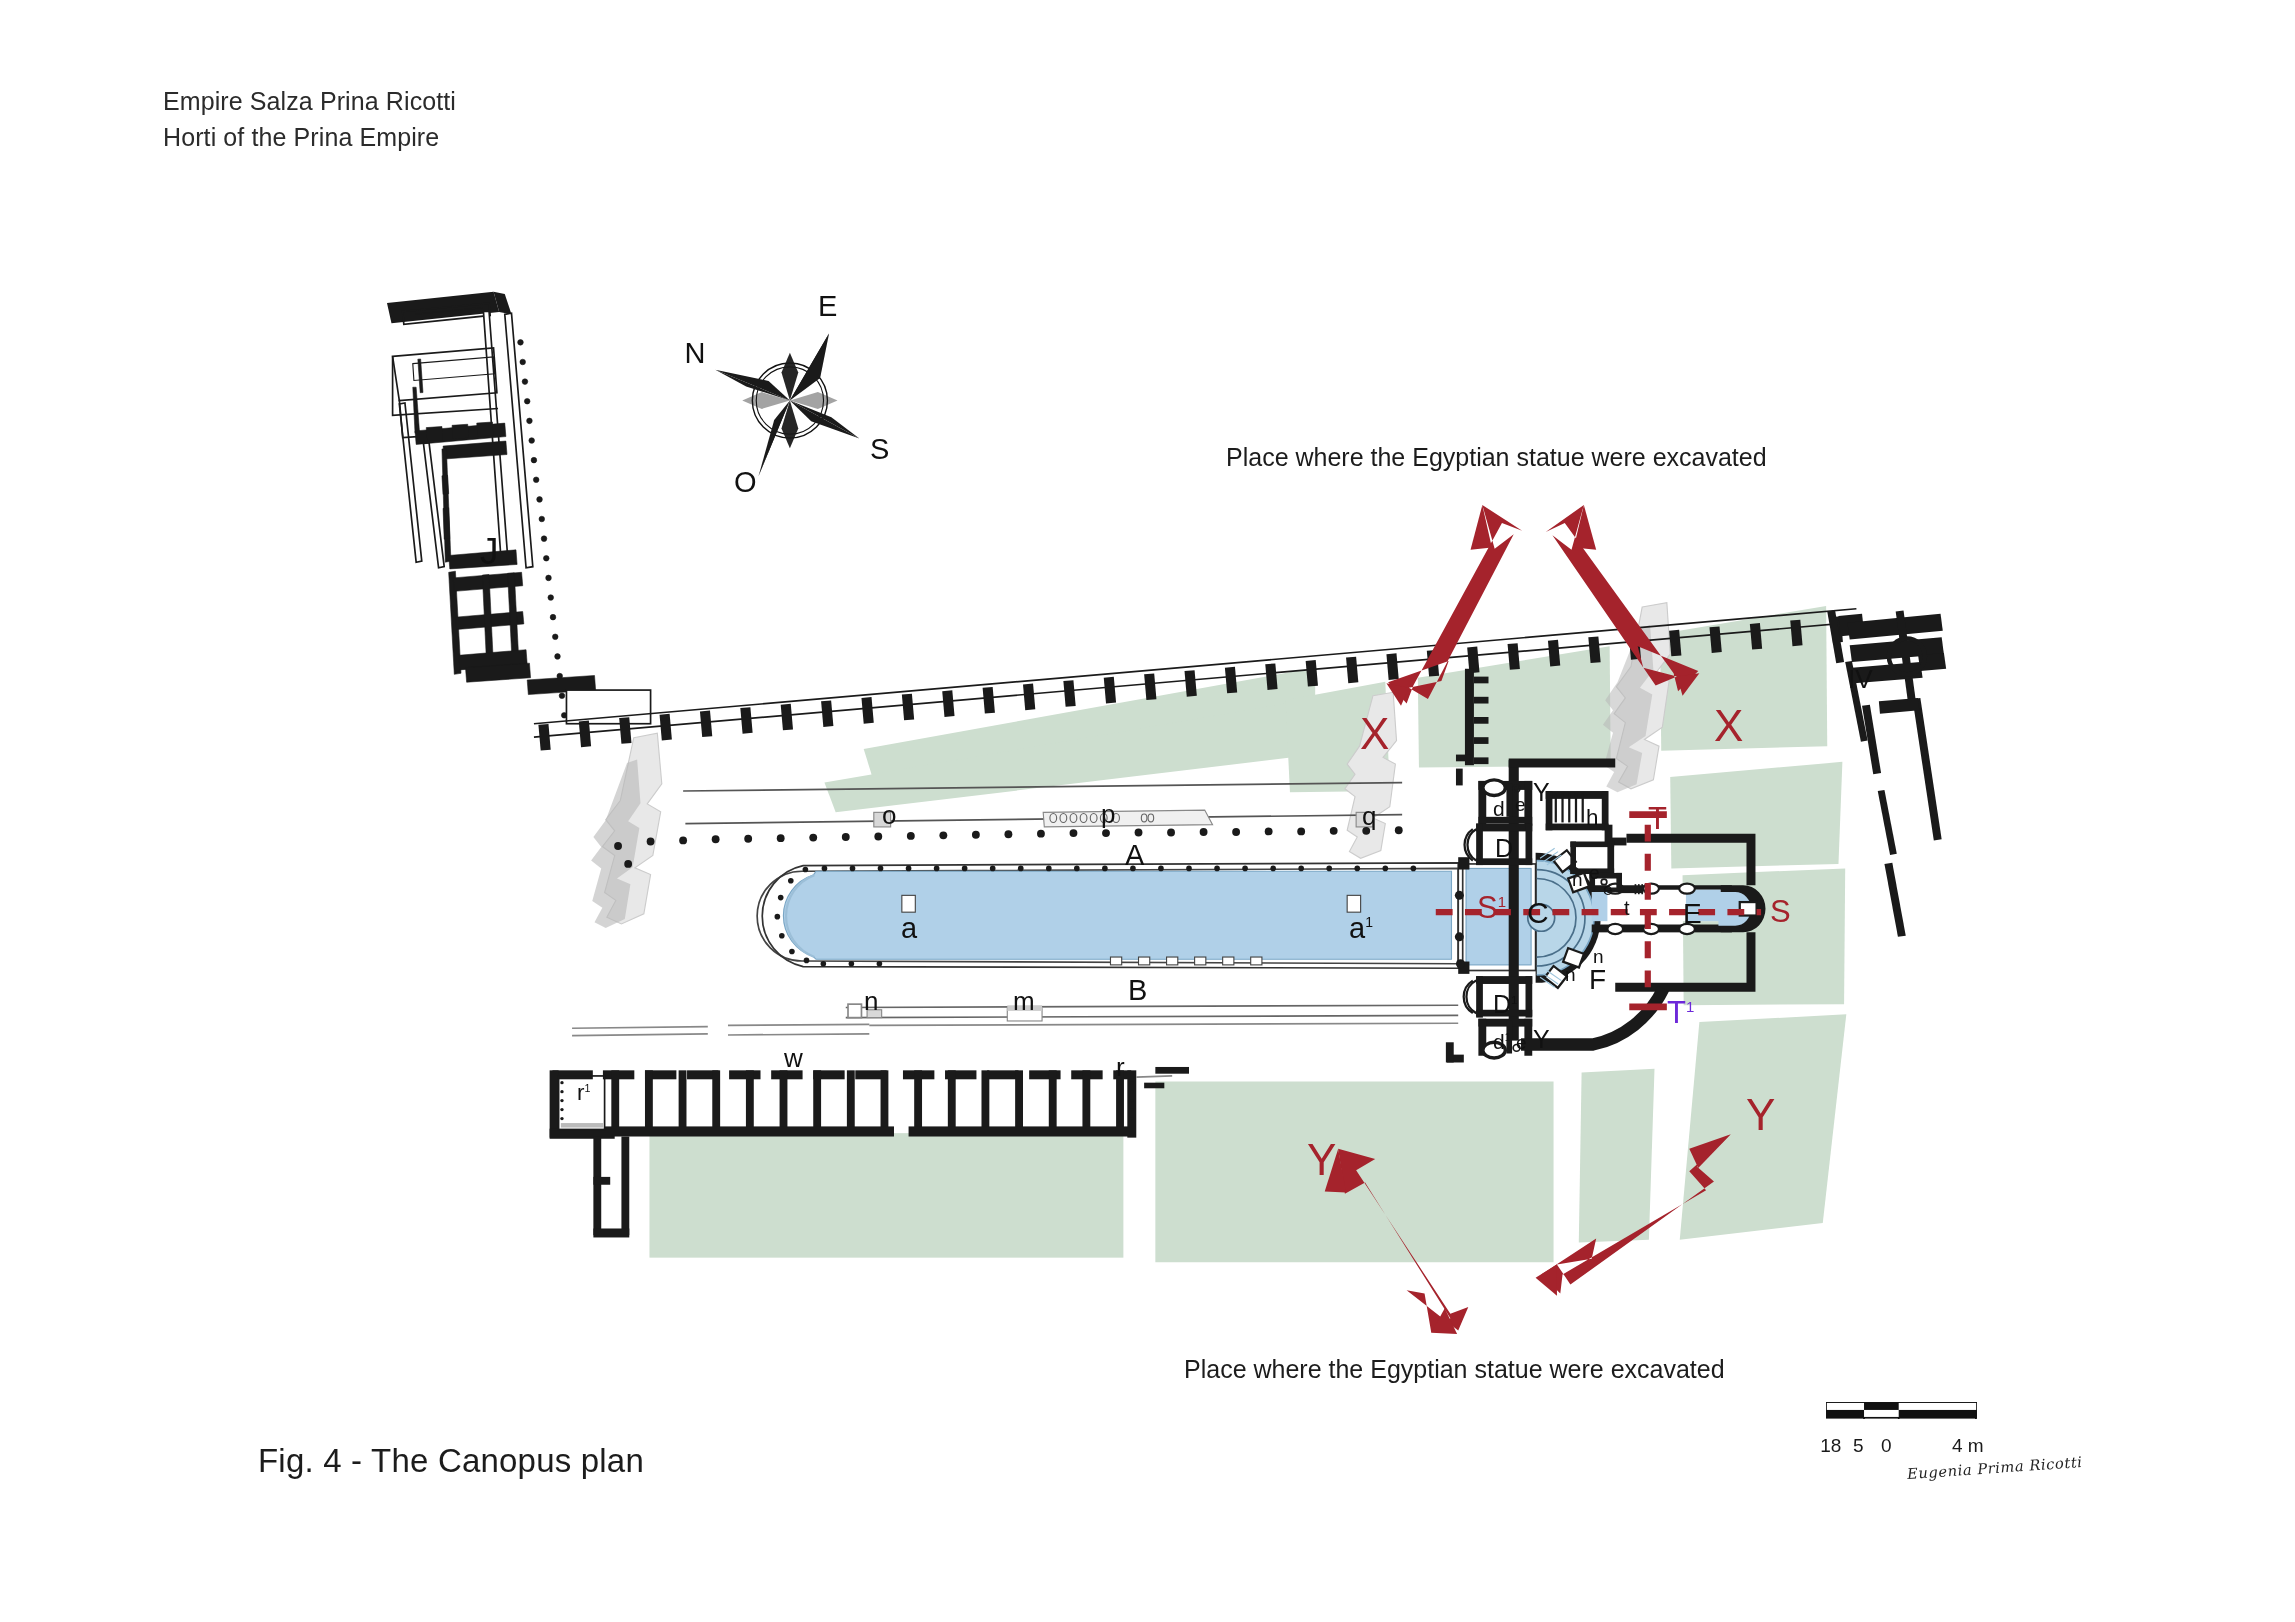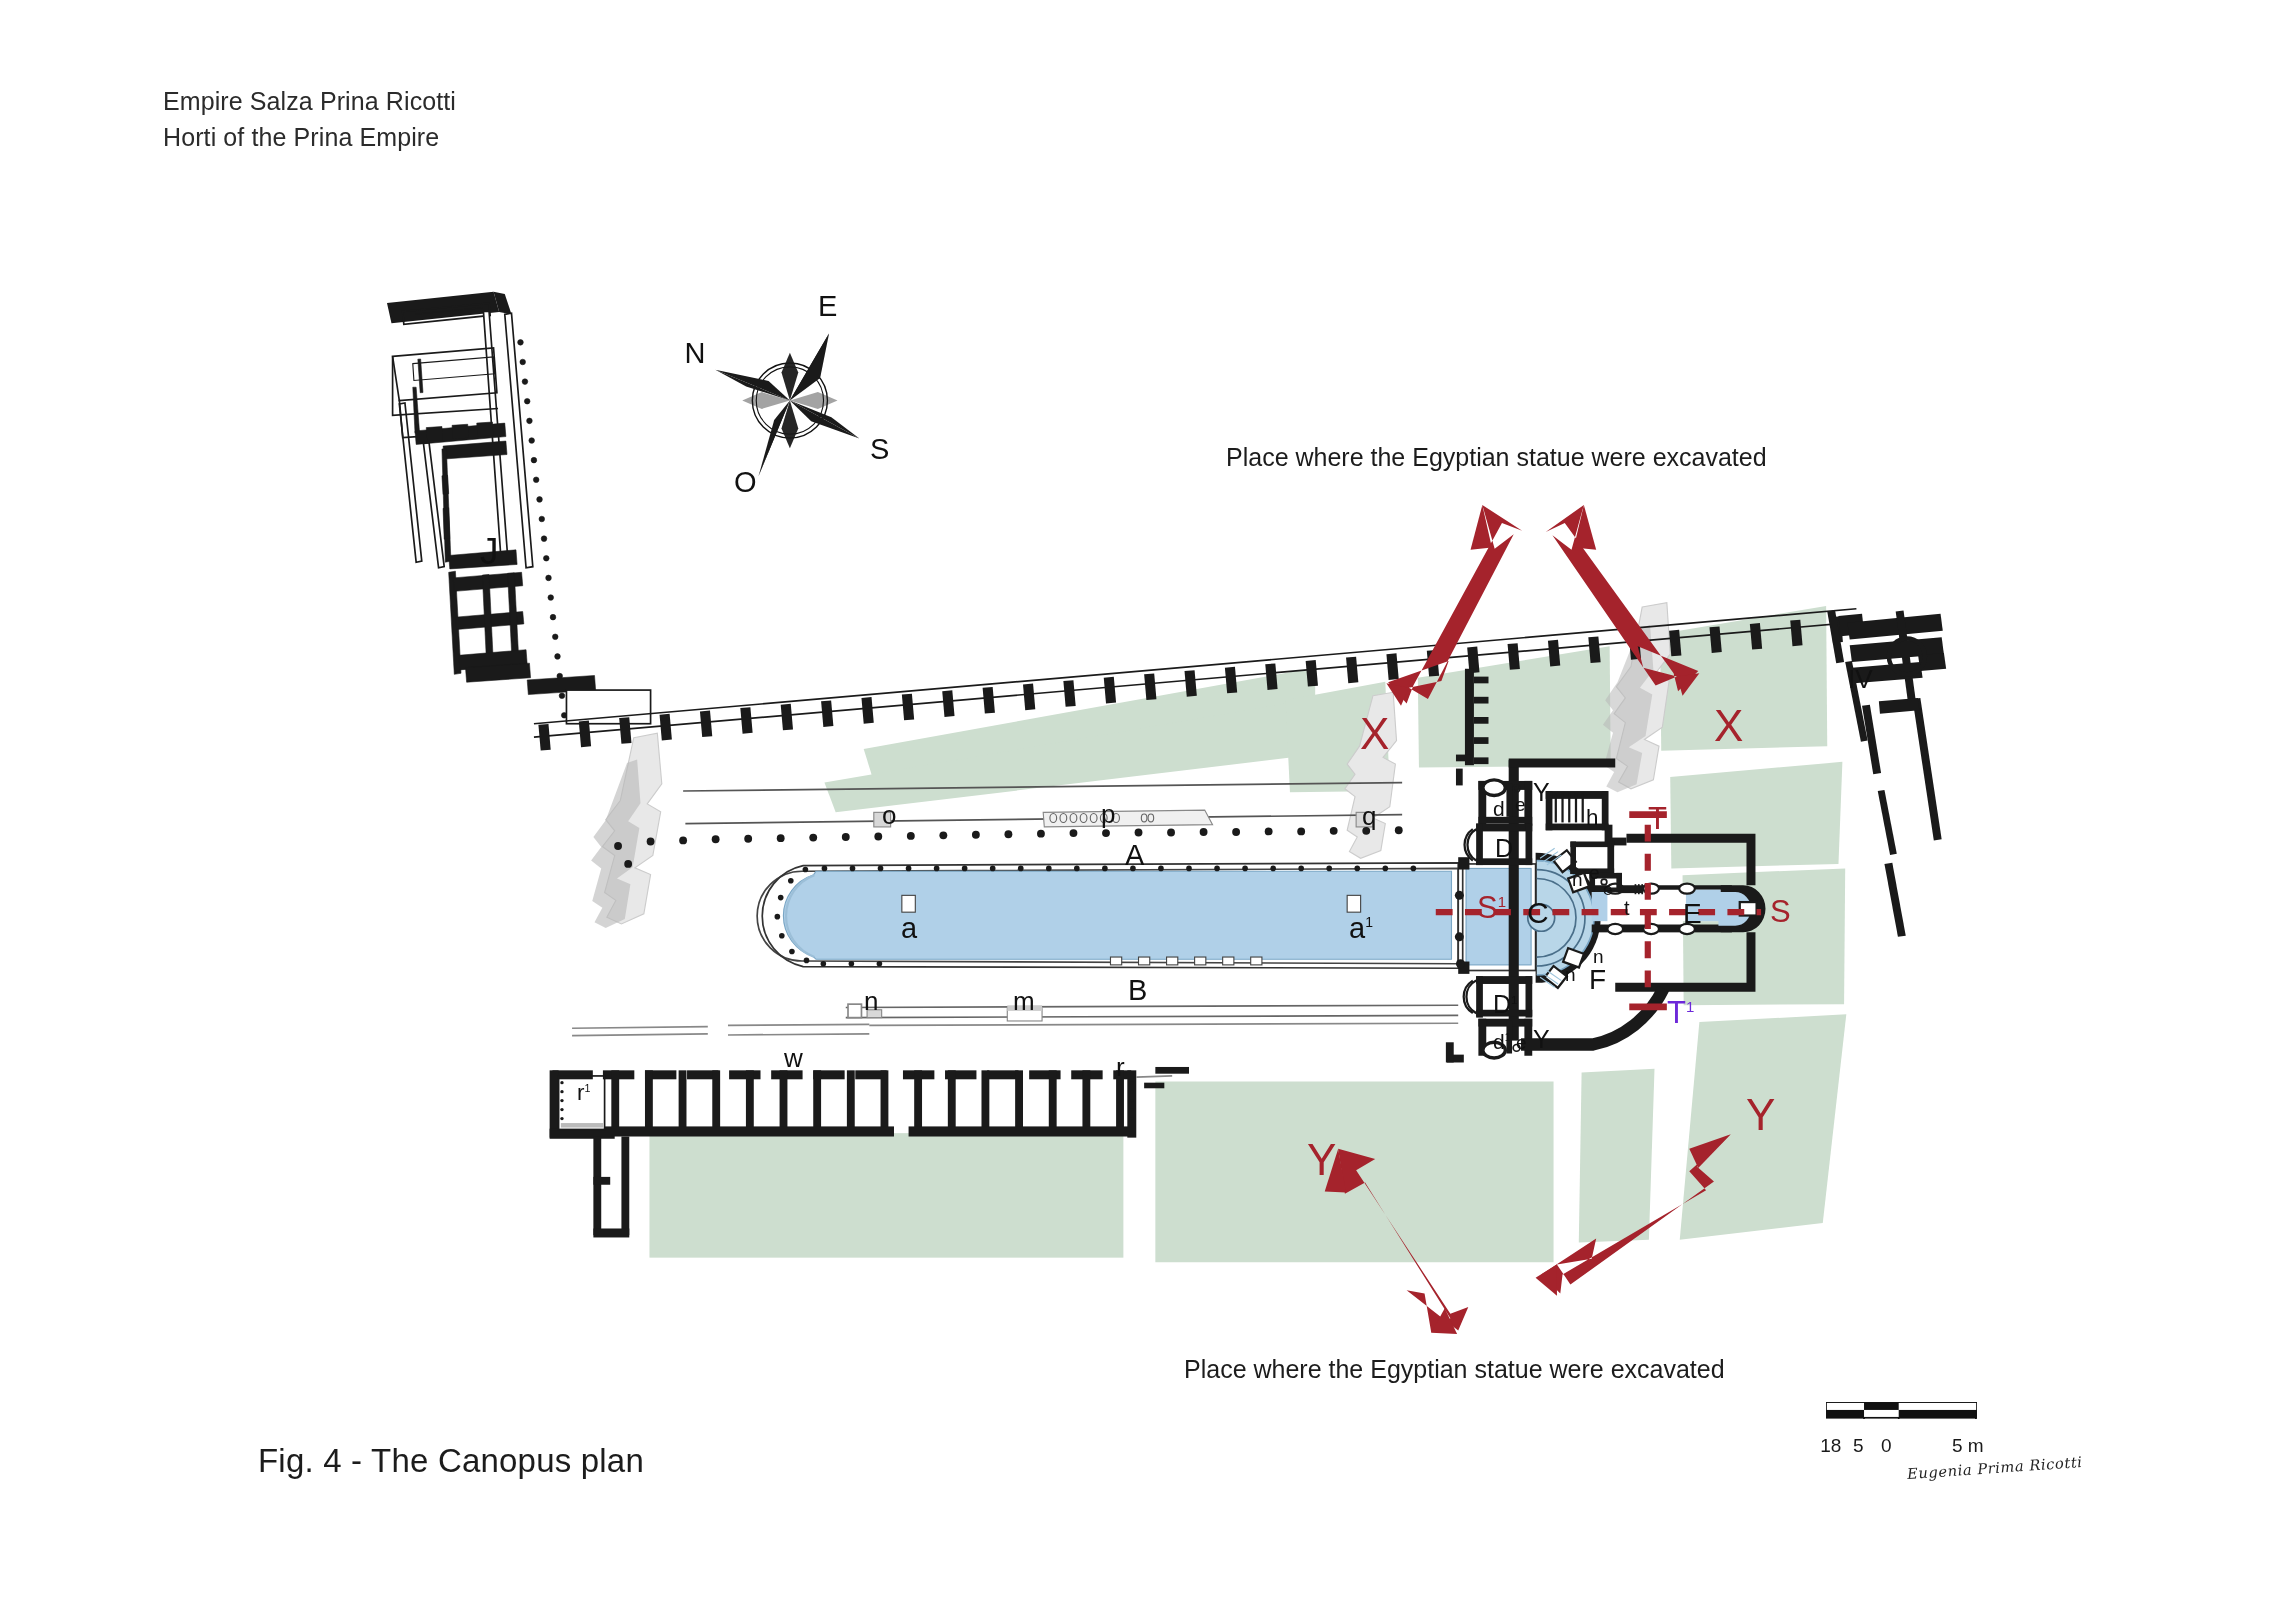--- a/index.html
+++ b/index.html
@@ -654,17 +654,17 @@
     <rect x="0" y="14" width="68" height="14" fill="#111"></rect>
     <rect x="68" y="0" width="62" height="14" fill="#111"></rect>
     <rect x="130" y="14" width="140" height="14" fill="#111"></rect>
     <line x1="68" y1="28" x2="68" y2="42" stroke="#111" stroke-width="3"></line>
     <line x1="130" y1="28" x2="130" y2="42" stroke="#111" stroke-width="3"></line>
     <line x1="268" y1="28" x2="268" y2="42" stroke="#111" stroke-width="3"></line>
   </svg>
   <span class="scalelbl" style="left:2.2px;top:33px;">18</span>
   <span class="scalelbl" style="left:35px;top:33px;">5</span>
   <span class="scalelbl" style="left:63px;top:33px;">0</span>
-  <span class="scalelbl" style="left:134px;top:33px;">5 m</span>
+  <span class="scalelbl" style="left:134px;top:33px;">4 m</span>
 </div>
 
 <div class="abs" id="sig">Eugenia Prima Ricotti</div>
 
 
 </body></html>

